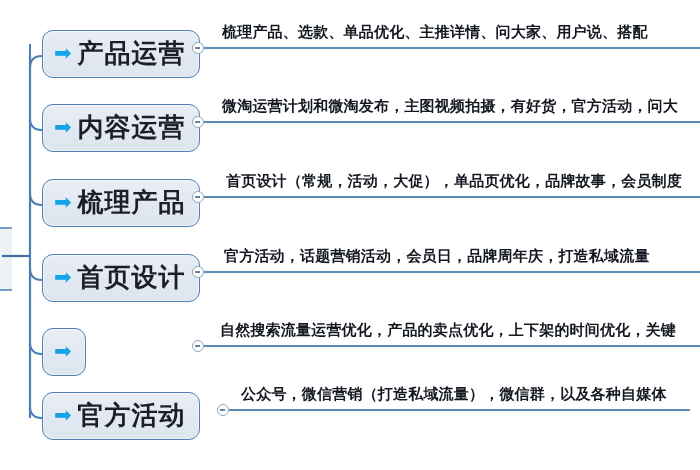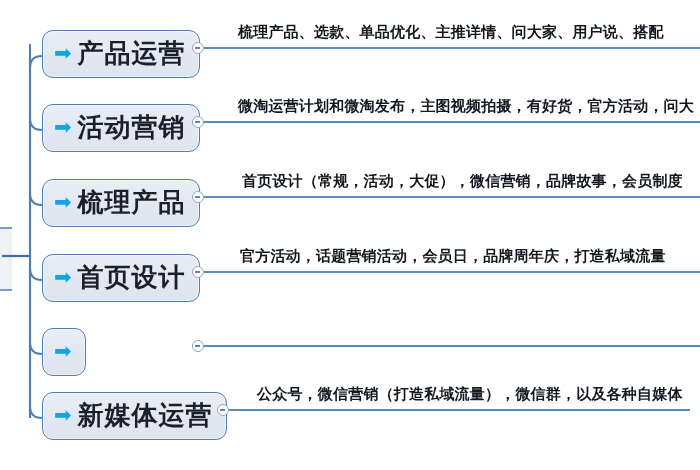--- a/index.html
+++ b/index.html
@@ -119,21 +119,20 @@
     position: absolute;
     left: 0;
     top: 0;
     white-space: nowrap;
     font-family: "DejaVu Sans", "Liberation Sans", sans-serif;
     font-size: 15px;
     font-weight: bold;
     color: #141820;
     letter-spacing: 0.2px;
     line-height: 20px;
-    margin-left: 16px;
   }
   .desc-rule {
     position: absolute;
     left: 0;
     top: 25px;
     height: 2px;
     background: #5b8cb8;
   }
 </style>
 </head>
@@ -167,39 +166,39 @@
     <div class="lead" style="left:204px; width:18px"></div>
     <div class="desc-wrap" style="left:222px; width:478px">
       <div class="desc-text">梳理产品、选款、单品优化、主推详情、问大家、用户说、搭配</div>
       <div class="desc-rule" style="width:478px"></div>
     </div>
   </div>
 
   <div class="branch" style="top:96px">
     <div class="node">
       <span class="node-arrow">➡</span>
-      <span class="node-label">活动营销</span>
+      <span class="node-label">内容运营</span>
     </div>
     <div class="toggle" style="left:192px"></div>
     <div class="lead" style="left:204px; width:18px"></div>
     <div class="desc-wrap" style="left:222px; width:478px">
       <div class="desc-text">微淘运营计划和微淘发布，主图视频拍摄，有好货，官方活动，问大</div>
       <div class="desc-rule" style="width:478px"></div>
     </div>
   </div>
 
   <div class="branch" style="top:171px">
     <div class="node">
       <span class="node-arrow">➡</span>
       <span class="node-label">梳理产品</span>
     </div>
     <div class="toggle" style="left:192px"></div>
     <div class="lead" style="left:204px; width:22px"></div>
     <div class="desc-wrap" style="left:226px; width:474px">
-      <div class="desc-text">首页设计（常规，活动，大促），微信营销，品牌故事，会员制度</div>
+      <div class="desc-text">首页设计（常规，活动，大促），单品页优化，品牌故事，会员制度</div>
       <div class="desc-rule" style="width:474px"></div>
     </div>
   </div>
 
   <div class="branch" style="top:246px">
     <div class="node">
       <span class="node-arrow">➡</span>
       <span class="node-label">首页设计</span>
     </div>
     <div class="toggle" style="left:192px"></div>
@@ -210,28 +209,29 @@
     </div>
   </div>
 
   <div class="branch" style="top:320px">
     <div class="node">
       <span class="node-arrow">➡</span>
     </div>
     <div class="toggle" style="left:192px"></div>
     <div class="lead" style="left:204px; width:16px"></div>
     <div class="desc-wrap" style="left:220px; width:480px">
+      <div class="desc-text">自然搜索流量运营优化，产品的卖点优化，上下架的时间优化，关键</div>
       <div class="desc-rule" style="width:480px"></div>
     </div>
   </div>
 
   <div class="branch" style="top:384px">
     <div class="node wide">
       <span class="node-arrow">➡</span>
-      <span class="node-label">新媒体运营</span>
+      <span class="node-label">官方活动</span>
     </div>
     <div class="toggle" style="left:217px"></div>
     <div class="lead" style="left:229px; width:22px"></div>
     <div class="desc-wrap" style="left:241px; width:449px">
       <div class="desc-text">公众号，微信营销（打造私域流量），微信群，以及各种自媒体</div>
       <div class="desc-rule" style="width:449px"></div>
     </div>
   </div>
 
 </div>

